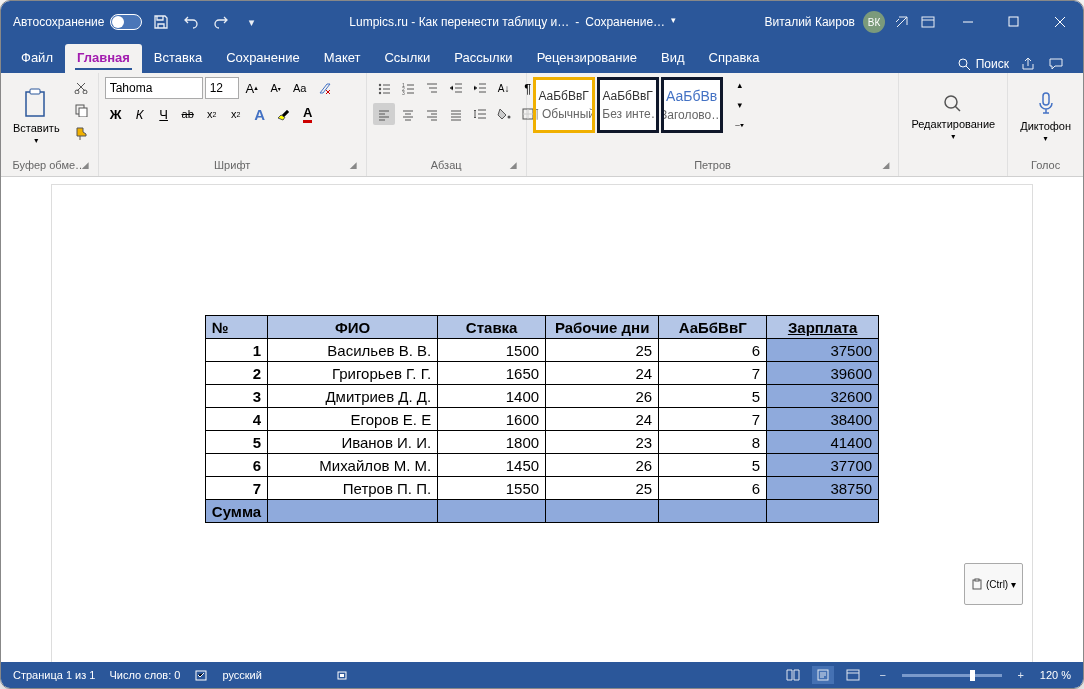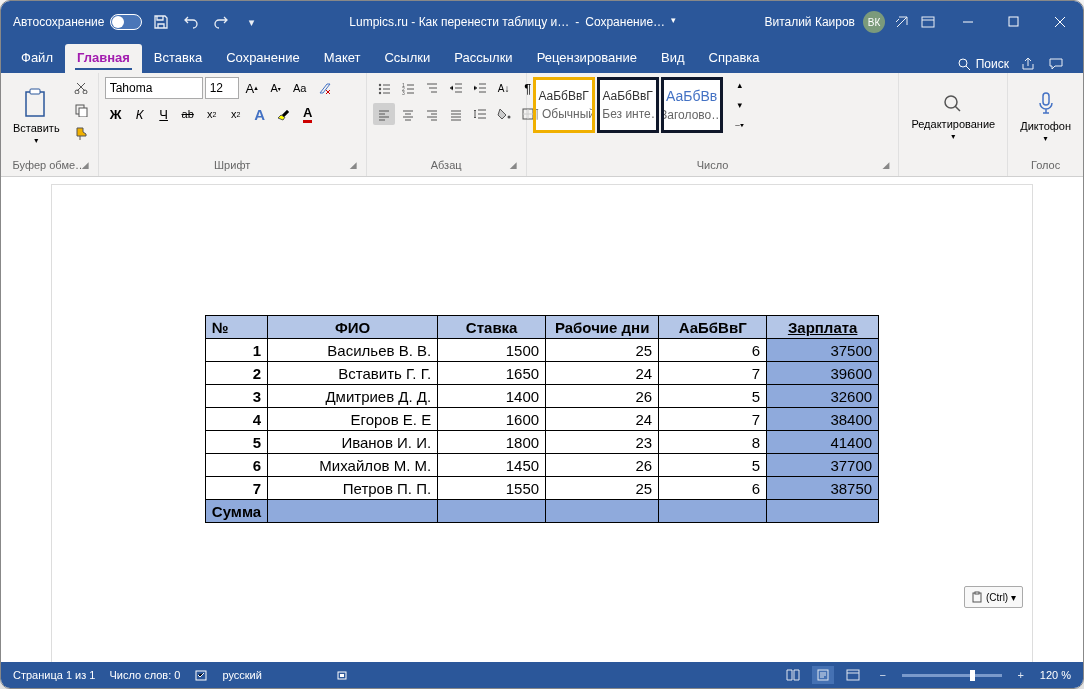--- a/index.html
+++ b/index.html
@@ -47,21 +47,21 @@
 .data-table th:nth-child(3) { width: 108px; }
 .data-table th:nth-child(4) { width: 113px; }
 .data-table th:nth-child(5) { width: 108px; }
 .data-table th:nth-child(6) { width: 112px; text-decoration: underline; }
 .data-table td.num { text-align: right; font-weight: bold; }
 .data-table td.name { text-align: right; }
 .data-table td.val { text-align: right; }
 .data-table td.salary { text-align: right; background: #8faadc; }
 .data-table tr.sum td { background: #8faadc; font-weight: bold; }
 .data-table tr.sum td:first-child { text-align: left; }
-.smart-tag { position: absolute; right: 60px; top: 386px; background: #f8f8f8; border: 1px solid #aaa; font-size: 10px; padding: 4px 6px; display: flex; align-items: flex-end; gap: 3px; cursor: pointer; border-radius: 2px; margin-top: 23px; }
+.smart-tag { position: absolute; right: 60px; top: 386px; background: #f8f8f8; border: 1px solid #aaa; font-size: 10px; padding: 14px 6px; display: flex; align-items: flex-end; gap: 3px; cursor: pointer; border-radius: 2px; }
 .statusbar { height: 26px; background: #2b579a; color: #fff; display: flex; align-items: center; font-size: 11px; padding: 0 12px; gap: 14px; }
 .statusbar .right { margin-left: auto; display: flex; align-items: center; gap: 8px; }
 .view-btn { width: 22px; height: 18px; display: flex; align-items: center; justify-content: center; cursor: pointer; opacity: 0.85; }
 .zoom-slider { width: 100px; height: 3px; background: #7a9acb; position: relative; }
 .zoom-slider::after { content: ""; position: absolute; left: 68px; top: -4px; width: 5px; height: 11px; background: #fff; }
 svg { display: block; }
 </style>
 </head>
 <body>
 
@@ -333,21 +333,21 @@
               <div class="style-preview" style="color:#4472c4;font-size:14px">АаБбВв</div>
               <div class="style-name">Заголово…</div>
             </div>
           </div>
         <div class="ribbon-col" style="justify-content:space-between;height:56px;margin-left:2px">
           <div class="smallbtn" style="height:16px;font-size:9px">▴</div>
           <div class="smallbtn" style="height:16px;font-size:9px">▾</div>
           <div class="smallbtn" style="height:16px;font-size:9px">⎯▾</div>
         </div>
       </div>
-      <div class="ribbon-group-label">Число</div>
+      <div class="ribbon-group-label">Петров</div>
       <div class="launcher">◢</div>
     </div>
 
     <div class="ribbon-group">
       <div class="ribbon-content">
         <div class="ribbon-bigbtn">
           <svg width="24" height="24">
               <circle cx="10" cy="10" r="6" fill="none" stroke="#555" stroke-width="1.5"></circle>
               <path stroke="#555" stroke-width="1.5" d="M14 14l5 5"></path>
             </svg>
@@ -390,21 +390,21 @@
             <tr>
               <td class="num">1</td>
               <td class="name">Васильев В. В.</td>
               <td class="val">1500</td>
               <td class="val">25</td>
               <td class="val">6</td>
               <td class="salary">37500</td>
             </tr>
             <tr>
               <td class="num">2</td>
-              <td class="name">Вставить Г. Г.</td>
+              <td class="name">Григорьев Г. Г.</td>
               <td class="val">1650</td>
               <td class="val">24</td>
               <td class="val">7</td>
               <td class="salary">39600</td>
             </tr>
             <tr>
               <td class="num">3</td>
               <td class="name">Дмитриев Д. Д.</td>
               <td class="val">1400</td>
               <td class="val">26</td>

